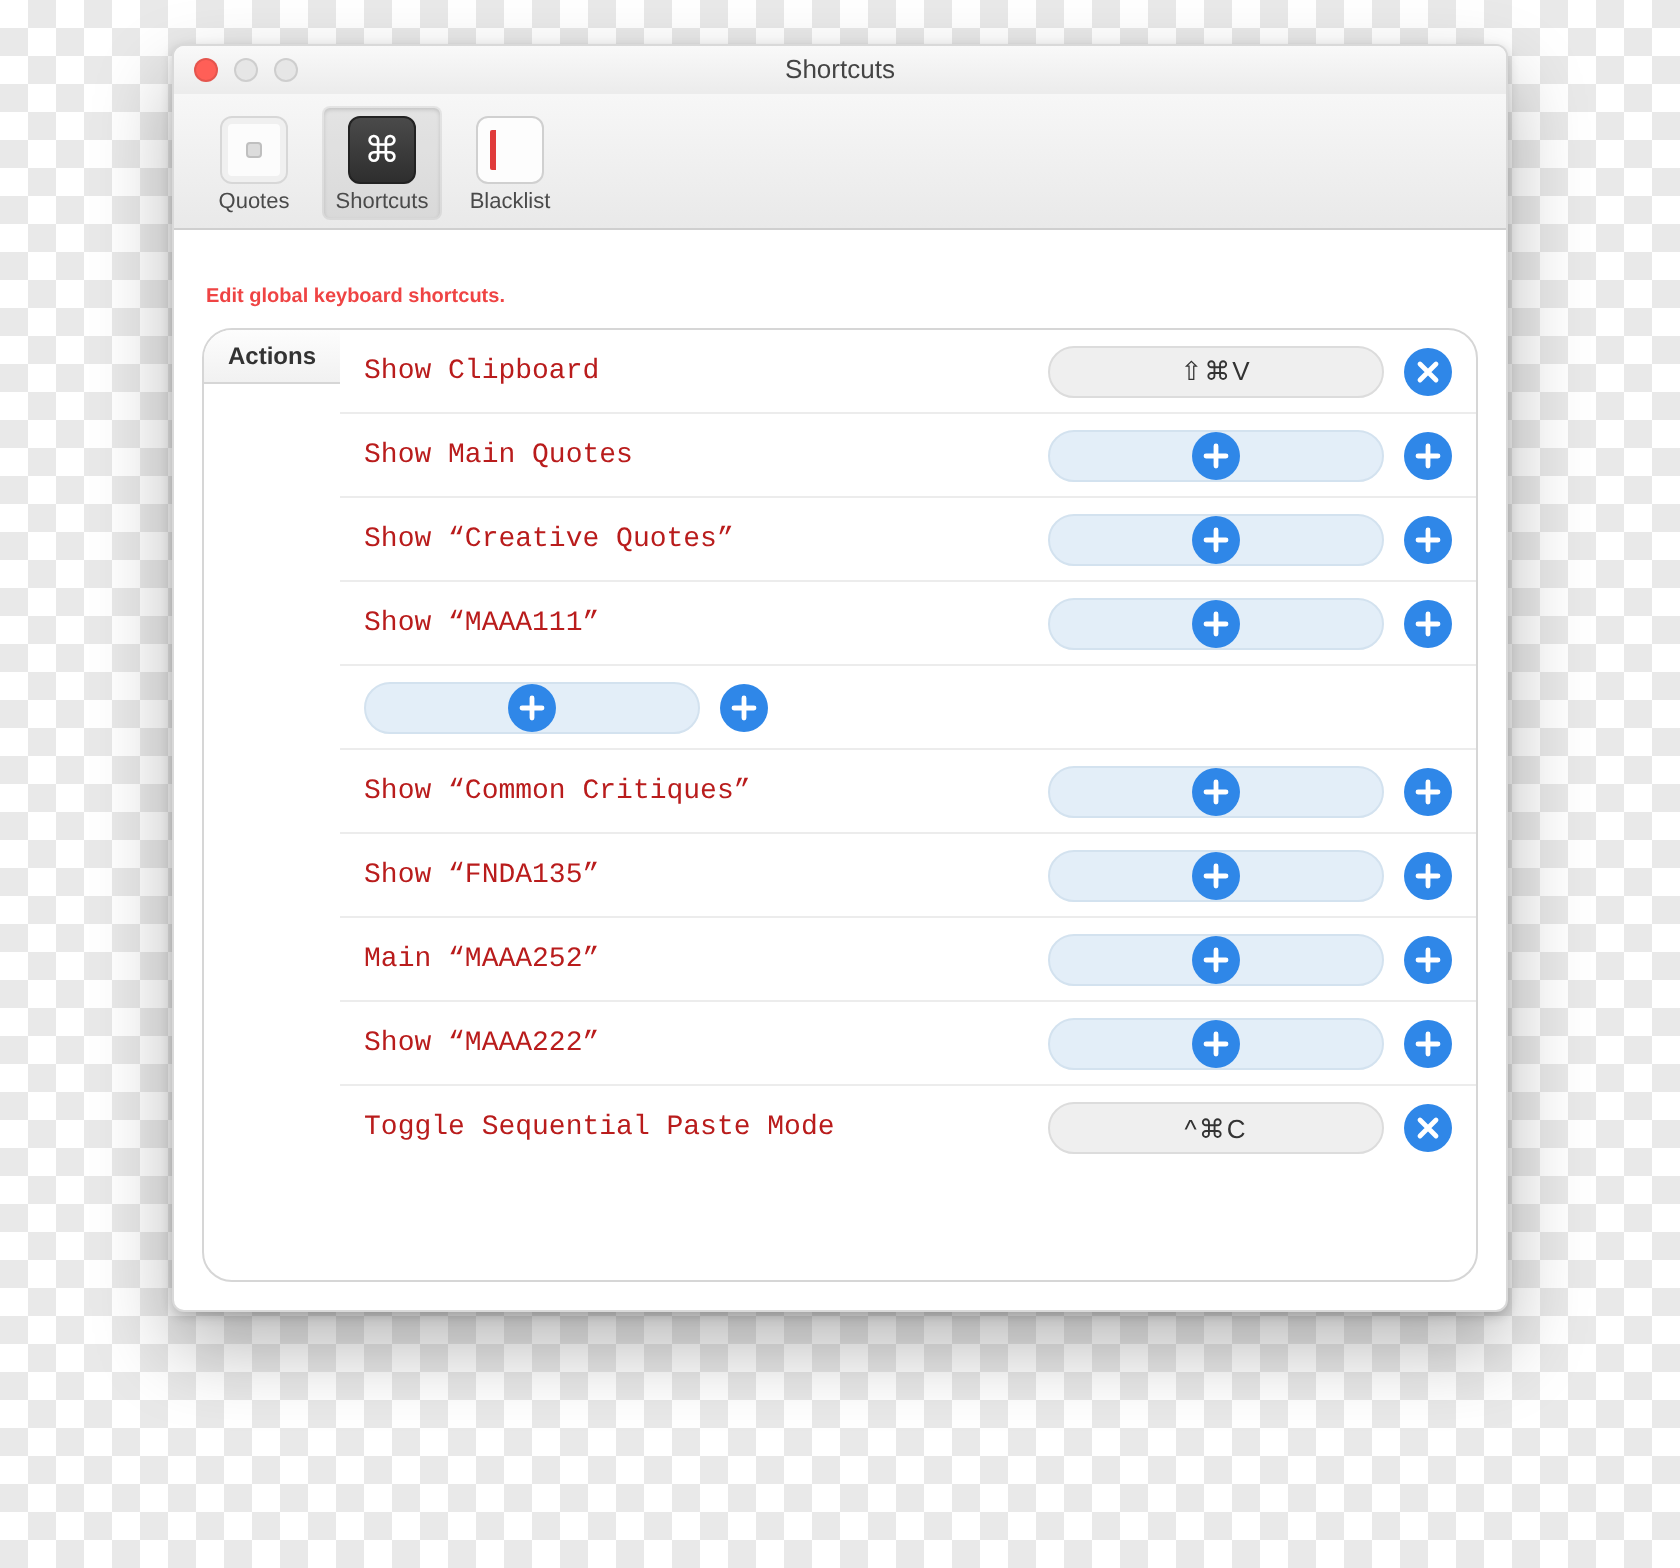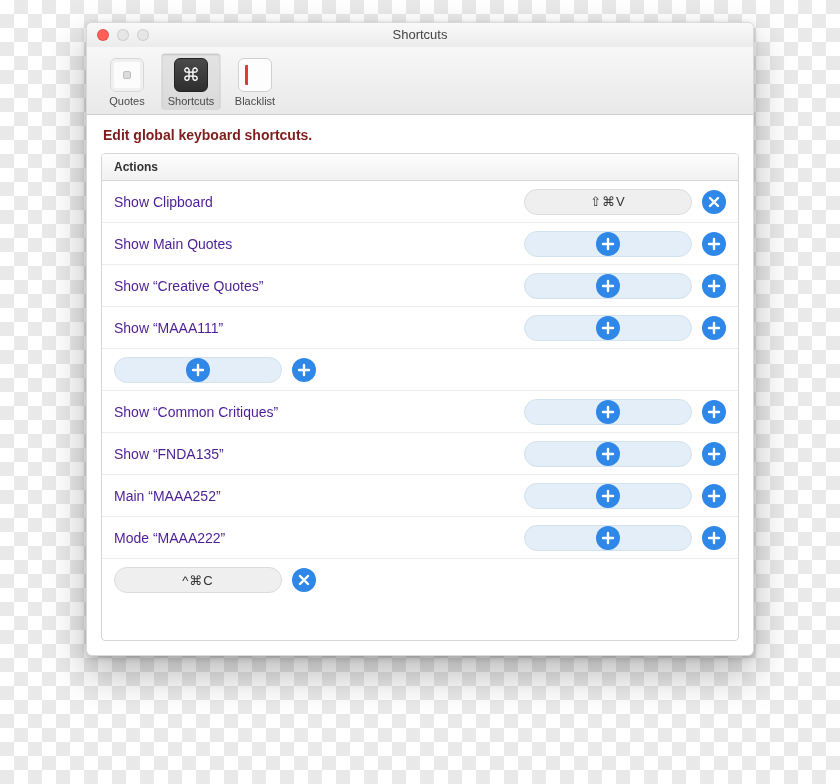--- a/index.html
+++ b/index.html
@@ -88,51 +88,52 @@
   .tb-ico.bl { background:#fdfdfd; border:1px solid #d0d0d0; position:relative;}
   .tb-ico.bl::after{content:"";position:absolute;left:6px;top:6px;right:6px;bottom:6px;border-left:3px solid #e03b3b;border-radius:1px;}
 
   .content {
     flex:1;
     padding: 10px 14px 14px 14px;
     display:flex;flex-direction:column;
     overflow:hidden;
   }
   .heading {
-    font-size: 14px;
+    font-size: 10px;
     font-weight: 600;
-    color:#7f1d1d;
+    color:#ef4444;
     padding: 2px 2px 10px 2px;
+    margin-top: 16px;
   }
   .table {
     flex:1;
     border:1px solid #d6d6d6;
-    border-radius:4px;
+    border-radius:15px;
     overflow:hidden;
-    display:flex;flex-direction:column;
+    display:flex;flex-direction:row;
     background:#fff;
   }
   .thead {
     height:27px;
     background:linear-gradient(#fdfdfd,#f1f1f1);
     border-bottom:1px solid #d6d6d6;
     display:flex;align-items:center;
     padding:0 12px;
     font-size:12px;font-weight:600;color:#333;
   }
   .tbody{flex:1;overflow:hidden;}
   .row{
     height:42px;
     border-bottom:1px solid #ececec;
     display:flex;align-items:center;
     padding:0 12px;
     gap:10px;
   }
   .row:last-child{border-bottom:none;}
-  .row .label{flex:1;font-size:14px;color:#4c1d95;}
+  .row .label{flex:1;font-size:14px;color:#b91c1c;font-family:Liberation Mono, monospace;}
   .pill {
     width:168px;height:26px;border-radius:13px;
     background:#e3eef8;
     display:flex;align-items:center;justify-content:center;
     font-size:13px;color:#333;
     border:1px solid #d3e2ef;
   }
   .pill.assigned{background:#efefef;border-color:#dcdcdc;font-weight:500;letter-spacing:1px;}
   .circ{
     width:24px;height:24px;border-radius:50%;
@@ -292,35 +293,36 @@
                 </svg>
               </div>
             </div>
             <div class="circ add" title="Add shortcut">
               <svg viewBox="0 0 14 14">
                 <path d="M7 2v10M2 7h10" stroke="#fff" stroke-width="2.4" stroke-linecap="round"></path>
               </svg>
             </div>
           </div>
           <div class="row">
-            <div class="label">Mode “MAAA222”</div>
-            <div class="pill">
-              <div class="circ add" title="Add shortcut">
-                <svg viewBox="0 0 14 14">
-                  <path d="M7 2v10M2 7h10" stroke="#fff" stroke-width="2.4" stroke-linecap="round"></path>
-                </svg>
-              </div>
-            </div>
-            <div class="circ add" title="Add shortcut">
-              <svg viewBox="0 0 14 14">
-                <path d="M7 2v10M2 7h10" stroke="#fff" stroke-width="2.4" stroke-linecap="round"></path>
-              </svg>
-            </div>
-          </div>
-          <div class="row">
+            <div class="label">Show “MAAA222”</div>
+            <div class="pill">
+              <div class="circ add" title="Add shortcut">
+                <svg viewBox="0 0 14 14">
+                  <path d="M7 2v10M2 7h10" stroke="#fff" stroke-width="2.4" stroke-linecap="round"></path>
+                </svg>
+              </div>
+            </div>
+            <div class="circ add" title="Add shortcut">
+              <svg viewBox="0 0 14 14">
+                <path d="M7 2v10M2 7h10" stroke="#fff" stroke-width="2.4" stroke-linecap="round"></path>
+              </svg>
+            </div>
+          </div>
+          <div class="row">
+            <div class="label">Toggle Sequential Paste Mode</div>
             <div class="pill assigned">
               <span>^⌘C</span>
             </div>
             <div class="circ del" title="Clear shortcut">
               <svg viewBox="0 0 14 14">
                 <path d="M3 3l8 8M11 3l-8 8" stroke="#fff" stroke-width="2.4" stroke-linecap="round"></path>
               </svg>
             </div>
           </div>
         </div>

